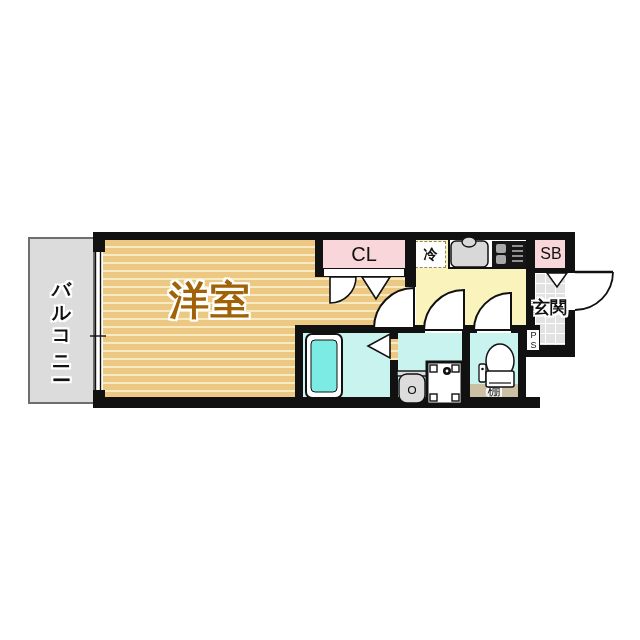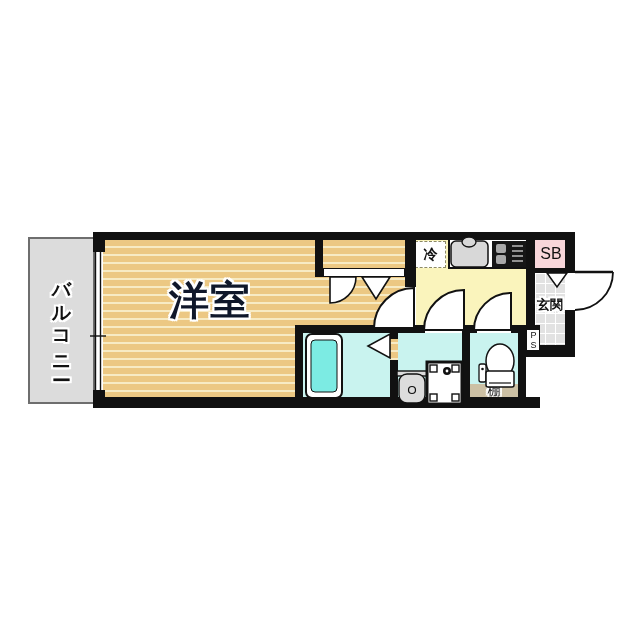--- a/index.html
+++ b/index.html
@@ -9,34 +9,34 @@
   .w{position:absolute;background:var(--wall);box-sizing:border-box;}
   .outline{text-shadow:-2px -2px 0 #fff,2px -2px 0 #fff,-2px 2px 0 #fff,2px 2px 0 #fff,
            0 -2px 0 #fff,0 2px 0 #fff,-2px 0 0 #fff,2px 0 0 #fff;}
   .balcony{left:28px;top:237px;width:67px;height:167px;background:var(--balcony-gray);
            border:2px solid #6e6e6e;display:flex;align-items:center;justify-content:center;}
   .balcony-label{writing-mode:vertical-rl;text-orientation:mixed;font-size:19px;font-weight:bold;
            letter-spacing:4px;color:#111;}
   .room{left:103px;top:240px;width:305px;height:158px;
         background:repeating-linear-gradient(to bottom,var(--room-floor) 0 6px,var(--room-floor-stripe) 6px 8px);}
   .room-label{left:95px;top:278px;width:230px;text-align:center;font-weight:bold;font-size:40px;
-        line-height:44px;letter-spacing:1px;color:#0f172a;}
+        line-height:44px;letter-spacing:1px;color:#a16207;}
   .cl-box{left:323px;top:240px;width:82px;height:28px;background:var(--closet-pink);
         display:flex;align-items:center;justify-content:center;font-size:20px;}
   .cl-track{left:323px;top:268px;width:82px;height:9px;background:#fff;border:1.5px solid #111;}
   .kitchen{left:408px;top:240px;width:118px;height:90px;background:var(--kitchen-yellow);}
   .fridge{left:415px;top:241px;width:31px;height:27px;background:#fff;border:1.5px dashed #8d8a65;
         display:flex;align-items:center;justify-content:center;font-size:14px;font-weight:bold;}
   .counter{left:448px;top:238px;width:80px;height:31px;background:#fff;border:2px solid #111;}
   .sb-box{left:535px;top:240px;width:32px;height:28px;background:var(--closet-pink);
         display:flex;align-items:center;justify-content:center;font-size:16px;}
   .genkan{left:535px;top:273px;width:30px;height:72px;background:var(--entrance-tile-gray);
         background-image:linear-gradient(#fff 1.5px,transparent 1.5px),linear-gradient(90deg,#fff 1.5px,transparent 1.5px);
         background-size:10px 10px;}
-  .genkan-label{left:533px;top:296px;width:34px;text-align:center;font-size:13px;font-weight:bold;color:#111;}
+  .genkan-label{left:533px;top:296px;width:34px;text-align:center;font-size:17px;font-weight:bold;color:#111;}
   .bath{left:303px;top:333px;width:87px;height:71px;background:var(--wet-area-cyan);}
   .wash{left:398px;top:333px;width:64px;height:72px;background:var(--wet-area-cyan);}
   .wc{left:470px;top:333px;width:48px;height:70px;background:var(--wet-area-cyan);}
   .shelf{left:470px;top:384px;width:48px;height:14px;background:var(--shelf-tan);
         display:flex;align-items:flex-start;justify-content:center;font-size:13px;line-height:14px;}
   .ps{left:526px;top:329px;width:14px;height:22px;background:#fff;border:1.5px solid #111;
         display:flex;align-items:center;justify-content:center;}
   .ps-label{writing-mode:vertical-rl;text-orientation:upright;font-size:9px;line-height:9px;letter-spacing:0;}
   .gap{position:absolute;background:#fff;}
   svg.overlay{position:absolute;left:0;top:0;width:640px;height:640px;pointer-events:none;}
@@ -50,20 +50,23 @@
     <span class="balcony-label outline">バルコニー</span>
   </div>
   <div class="abs room"></div>
   <div class="abs kitchen"></div>
   <div class="abs genkan"></div>
   <div class="abs bath"></div>
   <div class="abs wash"></div>
   <div class="abs wc"></div>
   <div class="abs shelf">
     <span class="outline">棚</span>
+  </div>
+  <div class="abs cl-box">
+    <span>CL</span>
   </div>
   <div class="abs cl-track"></div>
   <div class="abs sb-box">
     <span>SB</span>
   </div>
   <div class="abs counter"></div>
   <div class="abs fridge">
     <span>冷</span>
   </div>
 

